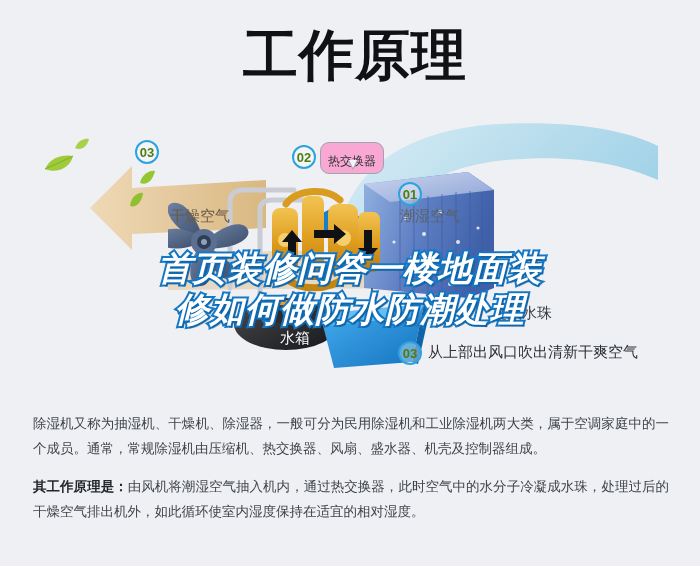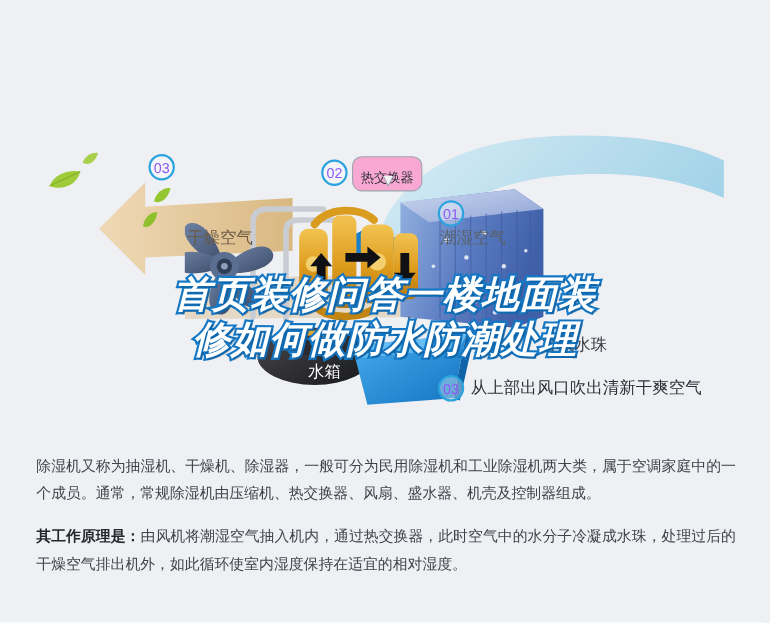--- a/index.html
+++ b/index.html
@@ -87,23 +87,23 @@
     height: 240px;
   }
 
   
   .badge {
     position: absolute;
     width: 24px;
     height: 24px;
     border-radius: 50%;
     border: 2px solid #2aa3df;
-    color: #8b5cf6;
+    color: #4d7c0f;
     font-size: 13px;
-    font-weight: 400;
+    font-weight: 700;
     display: flex;
     align-items: center;
     justify-content: center;
     background: rgba(255,255,255,0.35);
     box-sizing: border-box;
     line-height: 1;
   }
   #badge-03-left { left: 135px; top: 28px; }
   #badge-02      { left: 292px; top: 33px; }
   #badge-01      { left: 398px; top: 70px; }
@@ -186,29 +186,30 @@
     top: 412px;
     width: 636px;
   }
   .copy p {
     margin: 0 0 14px 0;
     font-size: 13.5px;
     line-height: 1.85;
     color: #3f434a;
     text-align: justify;
   }
-  .copy p:last-child { margin-bottom: 0; }
+  .copy p:last-child { margin-bottom: 0; font-family: Liberation Mono, monospace; }
   .copy .lead { font-weight: 700; color: #23262b; }
 </style>
 </head>
 <body>
 
 <div id="page">
 
   <div class="title-row">
+    <span class="title-big">工作原理</span>
   </div>
 
   <div class="stage">
 
     <svg class="tan-arrow" viewBox="0 0 180 100">
       <defs>
         <linearGradient id="tanG" x1="0" y1="0" x2="1" y2="0">
           <stop offset="0%" stop-color="#efd9b6"></stop>
           <stop offset="55%" stop-color="#e3c79b"></stop>
           <stop offset="100%" stop-color="#d9b880"></stop>

